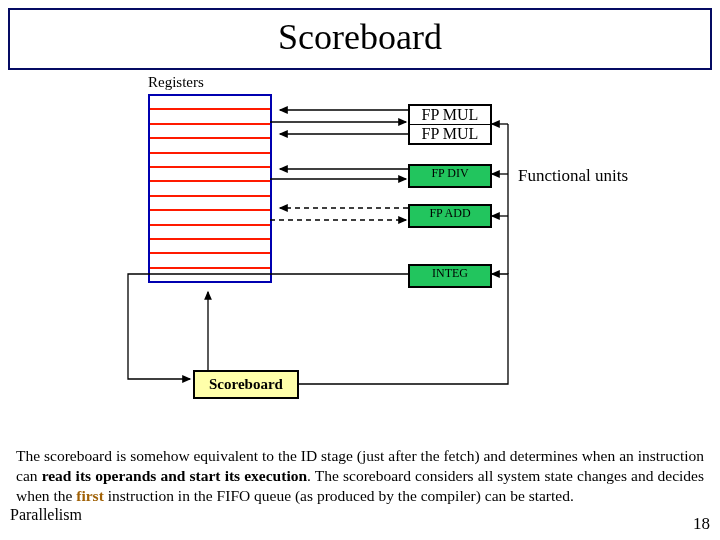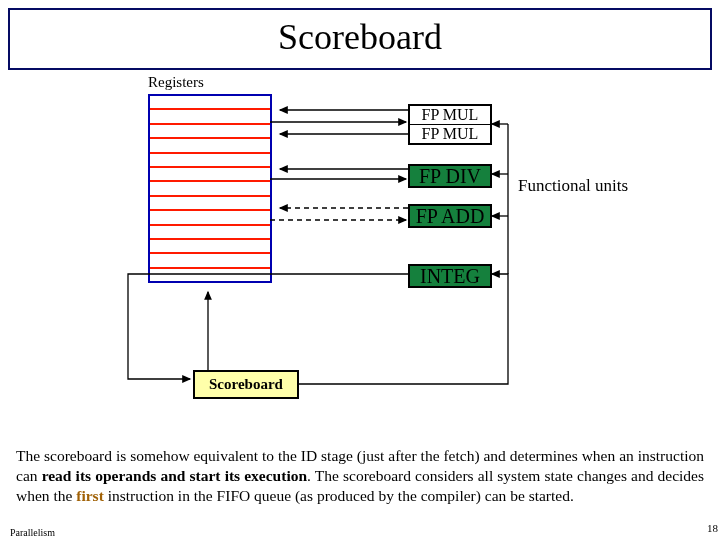--- a/index.html
+++ b/index.html
@@ -38,24 +38,23 @@
     border: 2px solid #0000b0;
   }
   .reg-slot {
     border-bottom: 2px solid #ff1a00;
     height: 12.4px;
   }
   .reg-slot:last-child { border-bottom: none; }
   .fu-box {
     position: absolute;
     border: 2px solid #000;
-    background: #15803d;
-    font-size: 20px;
+    background: #22c55e;
+    font-size: 12px;
     display: flex;
-    align-items: center;
     justify-content: center;
     z-index: 3;
   }
   .fu-pair {
     position: absolute;
     border: 2px solid #000;
     background: #fff;
     z-index: 3;
   }
   .fu-pair .row {
@@ -63,21 +62,20 @@
     text-align: center;
     padding: 0 6px;
     line-height: 18px;
   }
   .fu-pair .sep {
     border-top: 1px solid #000;
   }
   .funits-label {
     position: absolute;
     font-size: 17px;
-    margin-top: 10px;
   }
   .scoreboard-box {
     position: absolute;
     border: 2px solid #000;
     background: #ffffaa;
     padding: 4px 14px;
     font-weight: bold;
     font-size: 15px;
     z-index: 3;
   }
@@ -91,29 +89,29 @@
   .desc {
     margin: 2px 16px 0 16px;
     font-size: 15.5px;
     text-align: justify;
     line-height: 1.28;
   }
   .desc .em1 { font-weight: bold; }
   .desc .first { color: #a16207; font-weight: bold; }
   .footer-left {
     position: absolute;
-    bottom: 2px;
+    bottom: 16px;
     left: 10px;
-    font-size: 10px;
+    font-size: 16px;
   }
   .footer-right {
     position: absolute;
     bottom: 6px;
-    right: 2px;
-    font-size: 11px;
+    right: 10px;
+    font-size: 17px;
   }
 </style>
 </head>
 <body>
 
 <div class="title-banner">
   <span>Scoreboard</span>
 </div>
 
 <div class="diagram">

